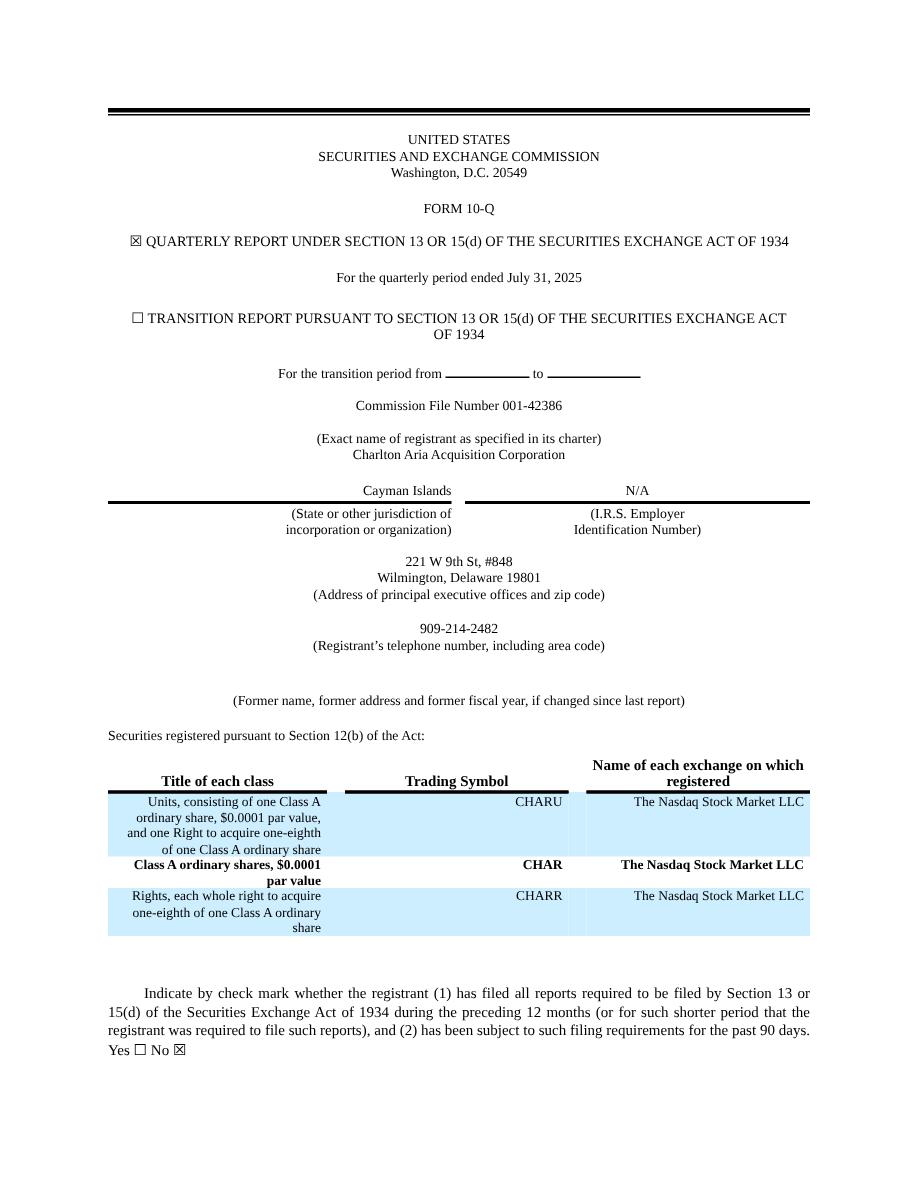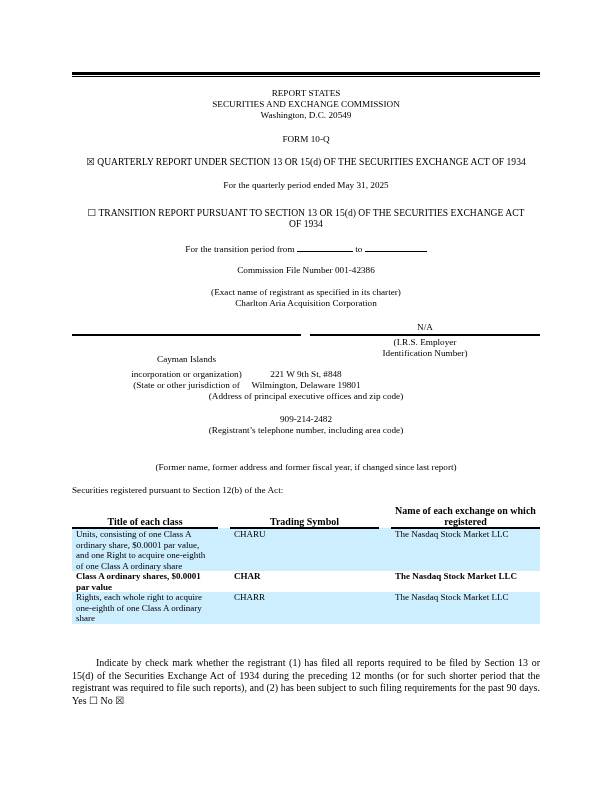--- a/index.html
+++ b/index.html
@@ -7,55 +7,55 @@
       width: 612px; height: 792px; position: relative; overflow: hidden;
       font-family: "Liberation Serif", "DejaVu Serif", serif;
       color: #000; font-size: 9.2px; line-height: 11px;
     }
     .page { position: absolute; left: 72px; top: 0; width: 468px; }
     .toprule { position: absolute; left: 0; top: 72px; width: 468px; height: 3px; background: #000; }
     .toprule2 { position: absolute; left: 0; top: 76px; width: 468px; height: 1px; background: #000; }
     .c { text-align: center; position: absolute; left: 0; width: 468px; }
     .blk { position: absolute; }
     .line-row { position: absolute; top: 322px; left: 0; width: 468px; }
-    .lcol { position: absolute; left: 0; width: 229px; text-align: center; margin-top: 32px; }
+    .lcol { position: absolute; left: 0; width: 229px; text-align: right; }
     .rcol { position: absolute; left: 238px; width: 230px; text-align: center; }
     .uline { position: absolute; height: 2px; background: #000; top: 334px; }
     table.sec { position: absolute; left: 0; top: 506px; width: 468px; border-collapse: collapse; }
     table.sec th { font-weight: bold; vertical-align: bottom; text-align: center; padding: 0; font-size: 10px; line-height: 10.5px; }
-    table.sec td { vertical-align: top; text-align: left; padding: 0 4px; font-size: 9px; line-height: 10.5px; margin-left: 31px; }
+    table.sec td { vertical-align: top; text-align: right; padding: 0 4px; font-size: 9px; line-height: 10.5px; margin-left: 31px; }
     .hdr-u { border-bottom: 2px solid #000; }
     .gap { width: 12px; }
     tr.blue td { background: #cceeff; }
     tr.blue td.gapc { background: #cceeff; }
     tr.bold td { font-weight: bold; }
     .para { position: absolute; left: 0; top: 657px; width: 468px; text-align: justify; font-size: 10px; line-height: 12.5px; }
     .blank { display: inline-block; border-bottom: 1px solid #000; width: 56px; height: 9px; vertical-align: baseline; }
   </style>
 </head>
 <body>
 
 <div class="page">
   <div class="toprule"></div>
   <div class="toprule2"></div>
 
   <div class="c" style="top:88px;">
-    <div>REPORT STATES</div>
+    <div>UNITED STATES</div>
     <div>SECURITIES AND EXCHANGE COMMISSION</div>
     <div>Washington, D.C. 20549</div>
   </div>
 
   <div class="c" style="top:134px;">FORM 10-Q</div>
 
   <div class="c" style="top:156px; font-size:9.6px;">
     <span>☒</span>
     <span>QUARTERLY REPORT UNDER SECTION 13 OR 15(d) OF THE SECURITIES EXCHANGE ACT OF 1934</span>
   </div>
 
-  <div class="c" style="top:180px;">For the quarterly period ended May 31, 2025</div>
+  <div class="c" style="top:180px;">For the quarterly period ended July 31, 2025</div>
 
   <div class="c" style="top:207px; font-size:9.6px;">
     <div>
       <span>☐</span>
       <span>TRANSITION REPORT PURSUANT TO SECTION 13 OR 15(d) OF THE SECURITIES EXCHANGE ACT</span>
     </div>
     <div>OF 1934</div>
   </div>
 
   <div class="c" style="top:242px;">
@@ -73,22 +73,22 @@
   </div>
 
   <div class="line-row">
     <div class="lcol">Cayman Islands</div>
     <div class="rcol">N/A</div>
   </div>
   <div class="uline" style="left:0; width:229px;"></div>
   <div class="uline" style="left:238px; width:230px;"></div>
   <div class="blk" style="top:337px; left:0; width:468px;">
     <div class="lcol">
+      <div>(State or other jurisdiction of</div>
       <div>incorporation or organization)</div>
-      <div>(State or other jurisdiction of</div>
     </div>
     <div class="rcol">
       <div>(I.R.S. Employer</div>
       <div>Identification Number)</div>
     </div>
   </div>
 
   <div class="c" style="top:369px;">
     <div>221 W 9th St, #848</div>
     <div>Wilmington, Delaware 19801</div>

